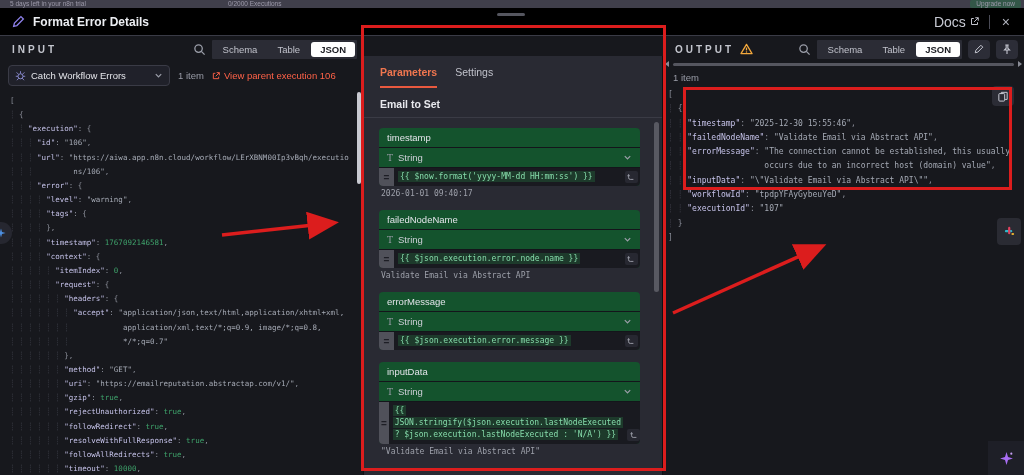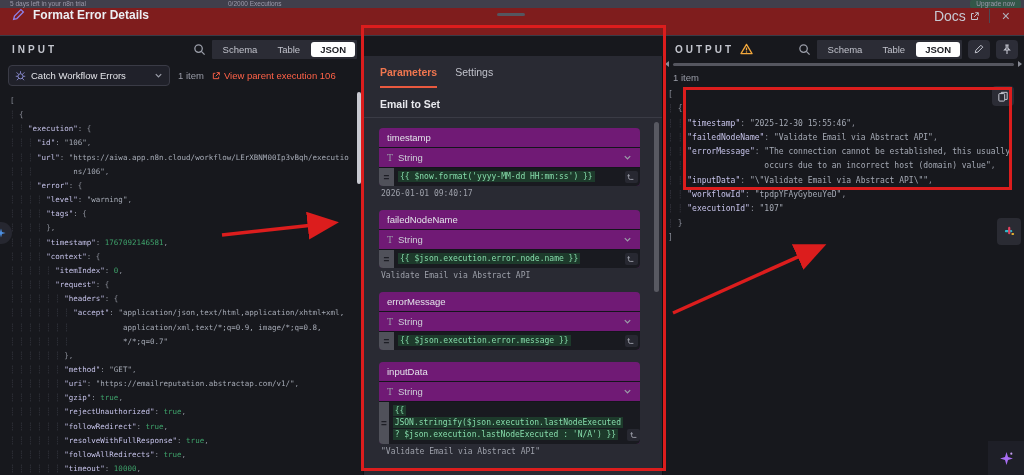--- a/index.html
+++ b/index.html
@@ -7,21 +7,21 @@
   body { font-family:"Liberation Sans", sans-serif; }
   #stage { position:relative; width:1024px; height:475px; overflow:hidden; background:#17181d; }
 
   
   .topbar { position:absolute; left:0; top:0; width:1024px; height:8px; background:#403f4b; overflow:hidden; }
   .topbar span { position:absolute; top:0; font-size:6.5px; color:#bab7c9; opacity:.75; white-space:nowrap; }
   .chip-upgrade { position:absolute; right:3px; top:0; height:8px; padding:0 6px; background:#2f5f48; color:#d2ead9; font-size:6px; line-height:8px; border-radius:2px; opacity:.85; }
 
   
   .modal { position:absolute; left:0; top:8px; width:1024px; height:467px; background:#17181d; }
-  .modal-header { position:relative; height:28px; background:#7f1d1d; border-bottom:1px solid #3a3b46; display:flex; align-items:flex-start; padding:0 12px; }
+  .modal-header { position:relative; height:28px; background:#000000; border-bottom:1px solid #3a3b46; display:flex; align-items:center; padding:0 12px; }
   .modal-title { font-size:12px; font-weight:700; color:#eceef2; margin-left:8px; }
   .header-right { margin-left:auto; display:flex; align-items:center; gap:10px; }
   .docs { display:flex; align-items:center; gap:4px; font-size:14px; color:#c7c9d3; cursor:pointer; }
   .vdiv { width:1px; height:14px; background:#4a4b56; }
   .close-x { font-size:14px; color:#b1b4be; cursor:pointer; padding:0 2px; }
 
   .modal-body { position:relative; display:flex; height:438px; }
 
   
   .io-panel { background:#17181d; display:flex; flex-direction:column; position:relative; }
@@ -65,21 +65,21 @@
 
   
   .params-panel { position:absolute; left:363px; top:20px; width:300px; height:447px; background:#292a33; border-left:1px solid #101014; border-right:1px solid #101014; display:flex; flex-direction:column; z-index:2; }
   .params-tabs { display:flex; align-items:center; gap:18px; padding:0 16px; height:32px; position:relative; }
   .ptab { font-size:10.5px; color:#c0c2cb; cursor:pointer; height:32px; line-height:32px; }
   .ptab.on { color:#f0764f; font-weight:700; border-bottom:2px solid #e9593f; }
   .exec-btn { position:absolute; right:9px; top:6px; height:21px; display:flex; align-items:center; gap:5px; background:#e9603f; color:#ffffff; font-size:10px; font-weight:700; padding:0 10px; border-radius:4px; cursor:pointer; }
   .fields-head { font-size:10.5px; font-weight:700; color:#e8e9ee; padding:10px 16px 7px 16px; border-bottom:1px solid #3a3b45; margin-bottom:10px; }
   .fields-scroll { padding:0 22px 0 15px; overflow:hidden; flex:1; }
   .field { margin-bottom:12px; }
-  .fbox { background:#701a75; border-radius:4px; overflow:hidden; }
+  .fbox { background:#14532d; border-radius:4px; overflow:hidden; }
   .fname { font-size:9.5px; color:#e3e4ea; padding:4px 8px; border-bottom:1px solid #14151b; }
   .ftype { display:flex; align-items:center; gap:5px; font-size:9.5px; color:#ced0d8; padding:4px 8px; border-bottom:1px solid #14151b; cursor:pointer; }
   .ftype .t-ic { font-family:"DejaVu Serif", serif; font-size:9px; color:#9a9da8; }
   .ftype svg { margin-left:auto; }
   .fexpr { display:flex; background:#191a20; }
   .eq-box { width:15px; background:#50515a; color:#1d1e25; font-size:10px; font-weight:700; display:flex; align-items:center; justify-content:center; }
   .expr-txt { flex:1; padding:3px 4px; font-family:"DejaVu Sans Mono", monospace; font-size:8px; line-height:12px; color:#86dcab; }
   .expr-txt span, .expr-inner { background:#1d3a2b; box-decoration-break:clone; }
   .expr-inner { padding:1px 2px; }
   .expr-open { width:18px; display:flex; align-items:flex-end; justify-content:center; padding-bottom:3px; }

